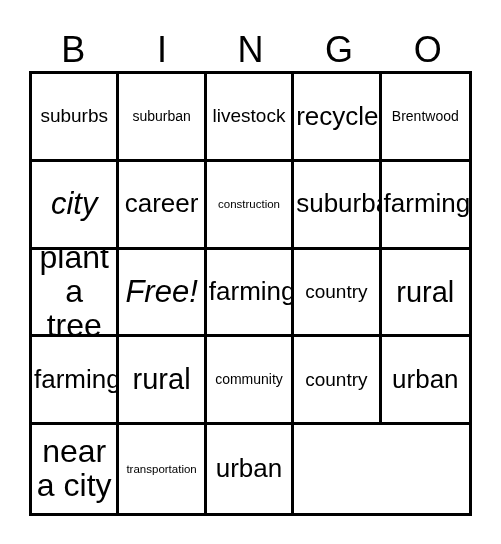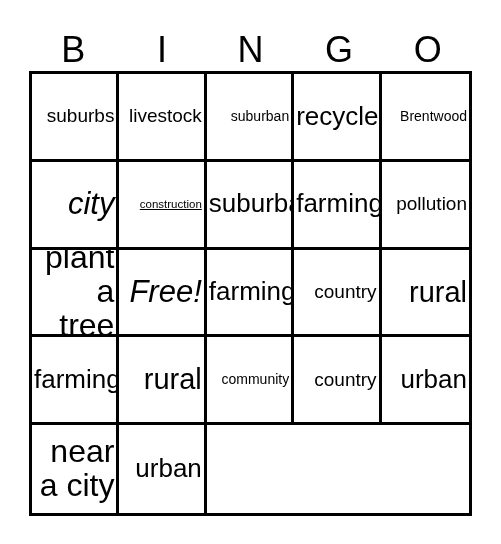--- a/index.html
+++ b/index.html
@@ -71,75 +71,74 @@
   }
   .cell:nth-child(5n) { border-right: none; }
   .cell:nth-child(n+21) { border-bottom: none; }
 
   .cell-text {
     display: block;
     width: 100%;
     line-height: 1.06;
     white-space: pre-line;
     color: #000000;
-    text-align: right;
   }
 
   
   .fs-xxl .cell-text { font-size: 31px; font-style: italic; }
   .fs-xl  .cell-text { font-size: 29px; }
   .fs-lg  .cell-text { font-size: 32px; }
   .fs-md  .cell-text { font-size: 26px; }
   .fs-sm  .cell-text { font-size: 19px; }
   .fs-xs  .cell-text { font-size: 14px; }
-  .fs-xxs .cell-text { font-size: 11.5px; text-decoration: underline; }
+  .fs-xxs .cell-text { font-size: 11.5px; }
 </style>
 </head>
 <body>
 
 <div class="card">
 
   <div class="header-row">
       <div class="header-letter">B</div>
       <div class="header-letter">I</div>
       <div class="header-letter">N</div>
       <div class="header-letter">G</div>
       <div class="header-letter">O</div>
     </div>
 
   <div class="grid">
       <div class="cell fs-sm">
         <span class="cell-text">suburbs</span>
       </div>
+      <div class="cell fs-xs">
+        <span class="cell-text">suburban</span>
+      </div>
       <div class="cell fs-sm">
         <span class="cell-text">livestock</span>
-      </div>
-      <div class="cell fs-xs">
-        <span class="cell-text">suburban</span>
       </div>
       <div class="cell fs-md">
         <span class="cell-text">recycle</span>
       </div>
       <div class="cell fs-xs">
         <span class="cell-text">Brentwood</span>
       </div>
       <div class="cell fs-xxl">
         <span class="cell-text">city</span>
       </div>
+      <div class="cell fs-md">
+        <span class="cell-text">career</span>
+      </div>
       <div class="cell fs-xxs">
         <span class="cell-text">construction</span>
       </div>
       <div class="cell fs-md">
         <span class="cell-text">suburban</span>
       </div>
       <div class="cell fs-md">
         <span class="cell-text">farming</span>
-      </div>
-      <div class="cell fs-sm">
-        <span class="cell-text">pollution</span>
       </div>
       <div class="cell fs-lg">
         <span class="cell-text">plant
 a tree</span>
       </div>
       <div class="cell fs-xxl">
         <span class="cell-text">Free!</span>
       </div>
       <div class="cell fs-md">
         <span class="cell-text">farming</span>
@@ -162,18 +161,21 @@
       <div class="cell fs-sm">
         <span class="cell-text">country</span>
       </div>
       <div class="cell fs-md">
         <span class="cell-text">urban</span>
       </div>
       <div class="cell fs-lg">
         <span class="cell-text">near
 a city</span>
       </div>
+      <div class="cell fs-xxs">
+        <span class="cell-text">transportation</span>
+      </div>
       <div class="cell fs-md">
         <span class="cell-text">urban</span>
       </div>
     </div>
 
 </div>
 
 </body></html>

